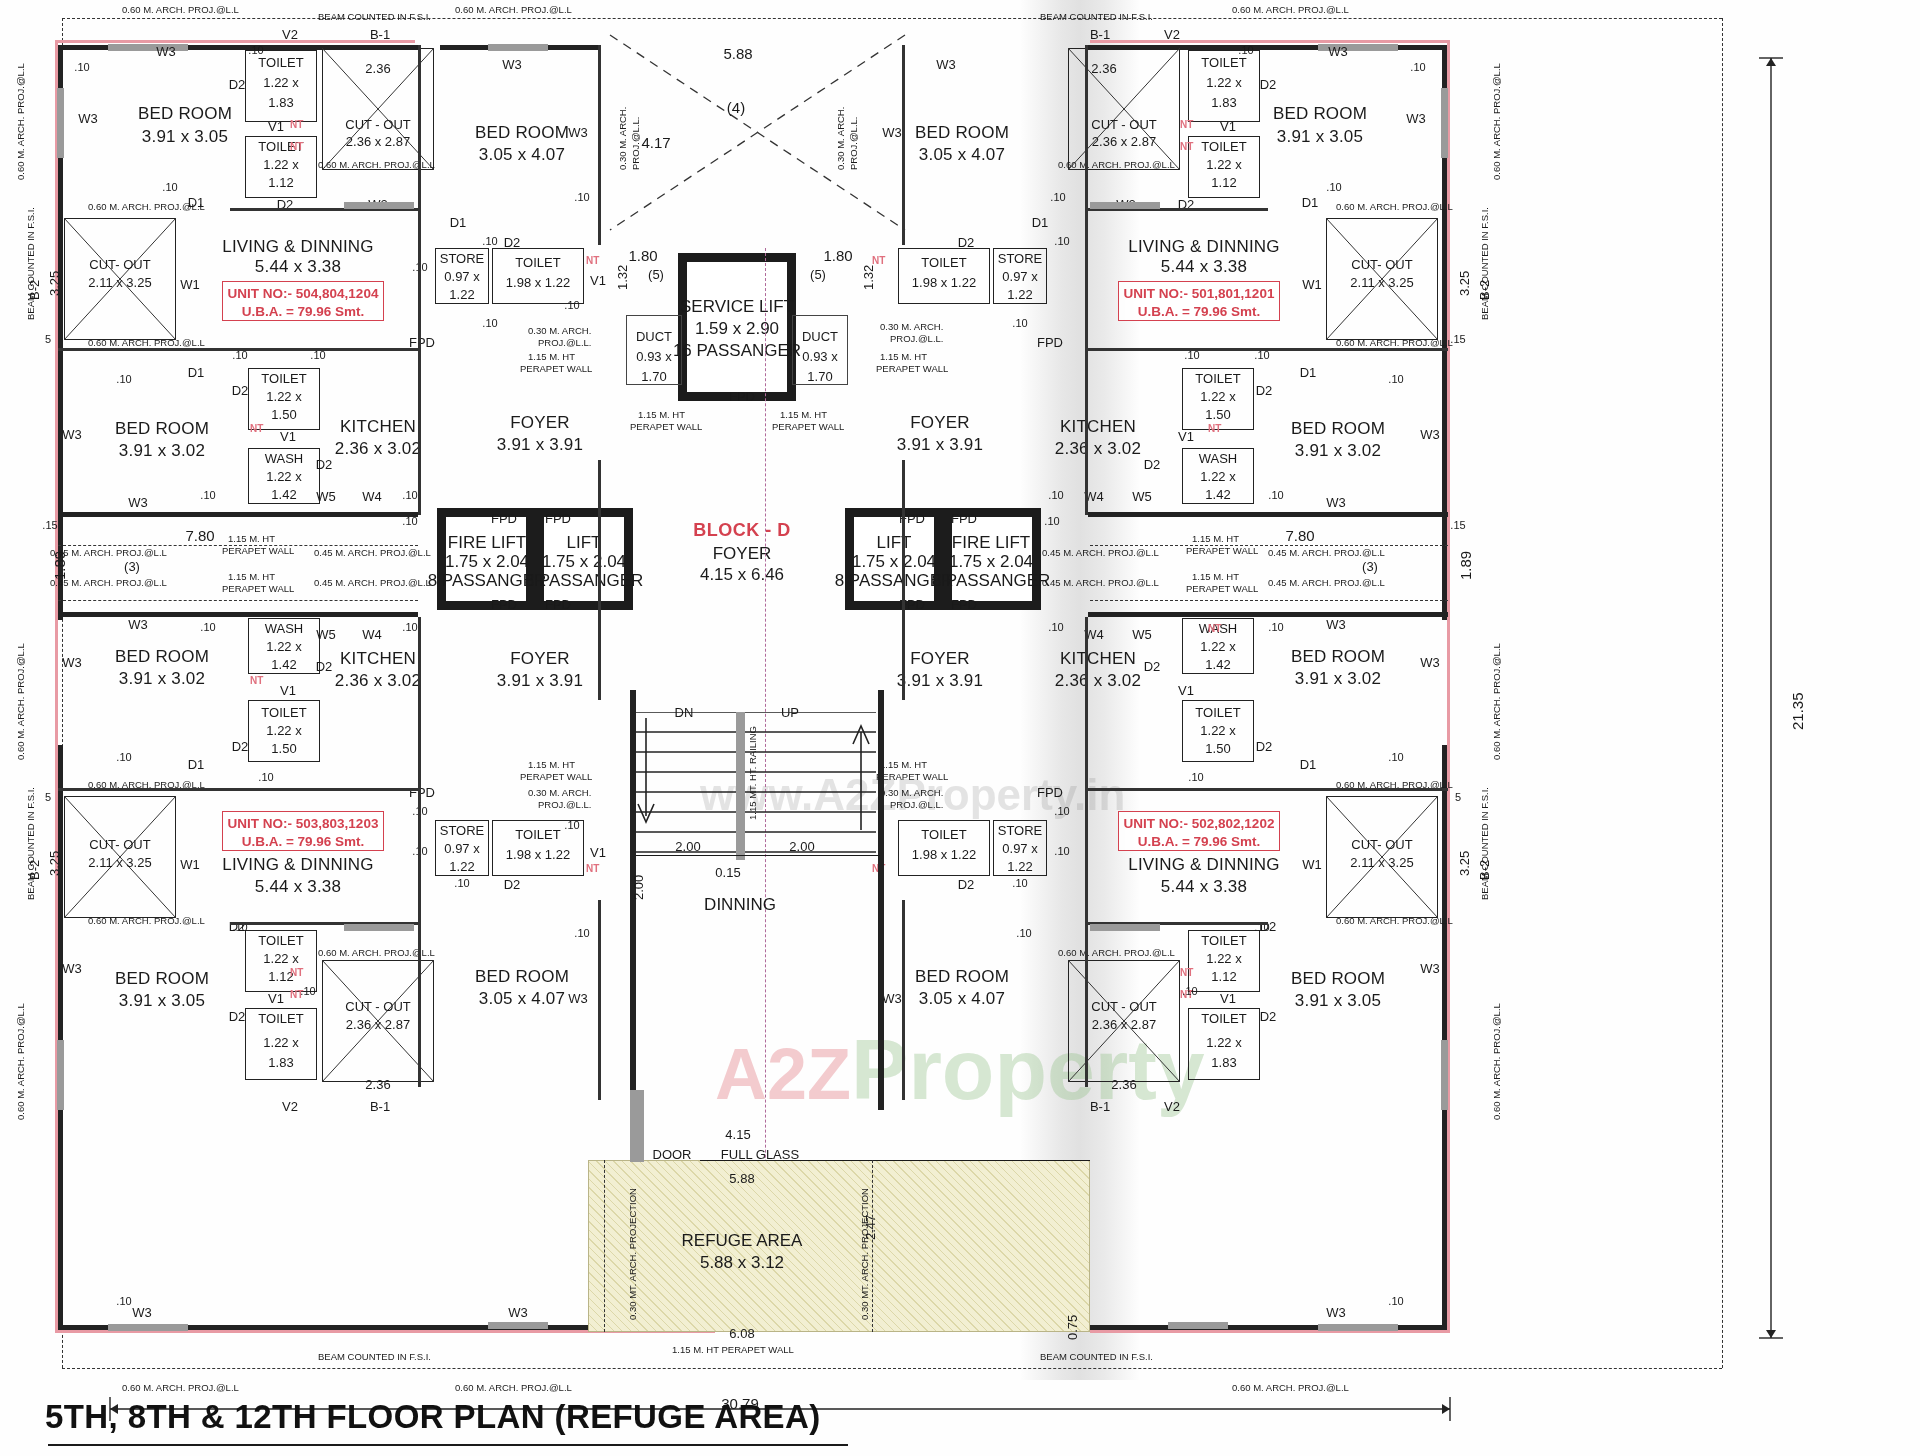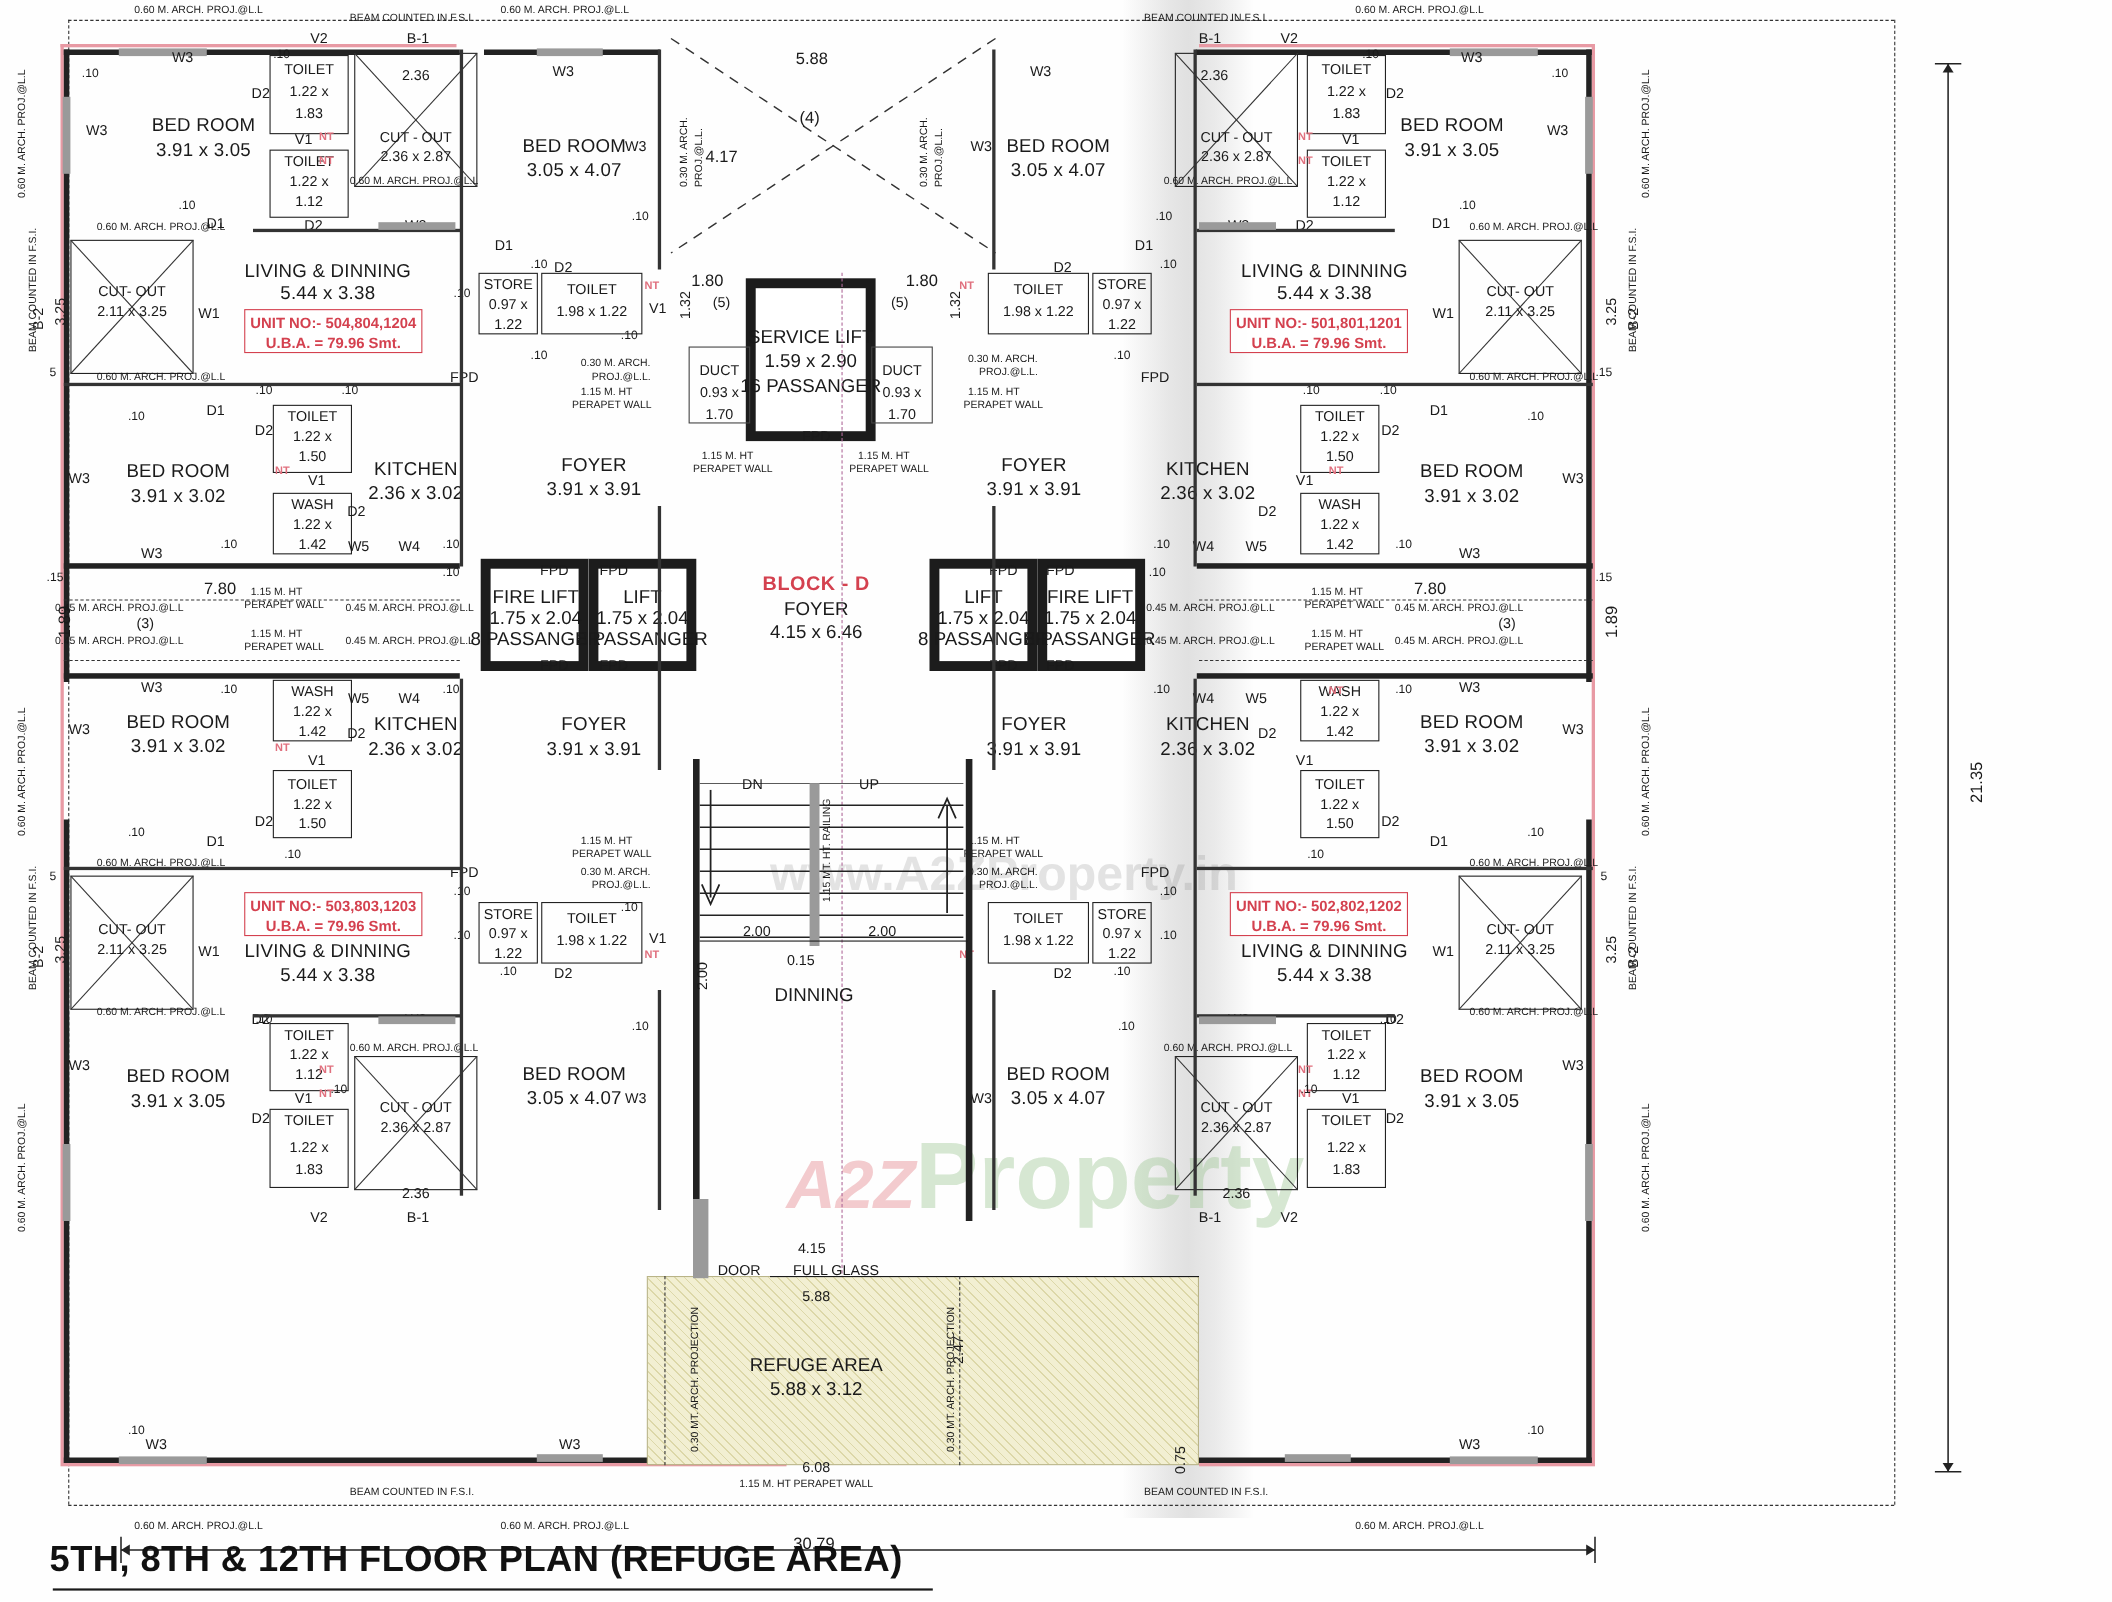--- a/index.html
+++ b/index.html
@@ -39,21 +39,21 @@
 </head>
 <body>
 
 <div id="page">
 
   <div class="smudge" style="left:1020px;top:0;width:120px;height:1380px;"></div>
   <div class="wm" style="left:700px;top:770px;">
     <span class="wmtxt" style="font-size:44px;">www.A2ZProperty.in</span>
   </div>
   <div class="wm" style="left:715px;top:1020px;">
-    <span class="wmtxt" style="font-size:62px;color:rgba(226,120,130,.38);font-style:italic;">A2Z</span><span class="wmtxt" style="font-size:86px;color:rgba(150,195,140,.38);">Property</span>
+    <span class="wmtxt" style="font-size:72px;color:rgba(226,120,130,.38);">A2Z</span><span class="wmtxt" style="font-size:86px;color:rgba(150,195,140,.38);">Property</span>
   </div>
 
   <div class="dash-h" style="left:62px;top:18px;width:1660px;"></div>
   <div class="dash-h" style="left:62px;top:1368px;width:1660px;"></div>
   <div class="dash-v" style="left:62px;top:18px;height:1350px;"></div>
   <div class="dash-v" style="left:1722px;top:18px;height:1350px;"></div>
 
   <div class="pink" style="left:55px;top:40px;width:360px;height:3px;"></div>
   <div class="pink" style="left:1090px;top:40px;width:360px;height:3px;"></div>
   <div class="pink" style="left:55px;top:40px;width:3px;height:1290px;"></div>

